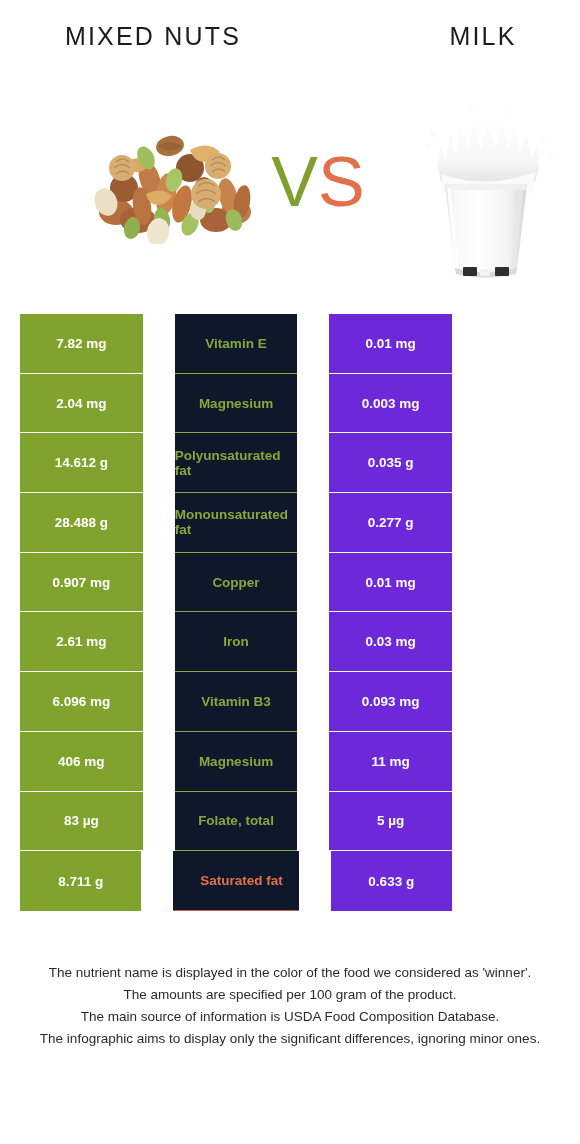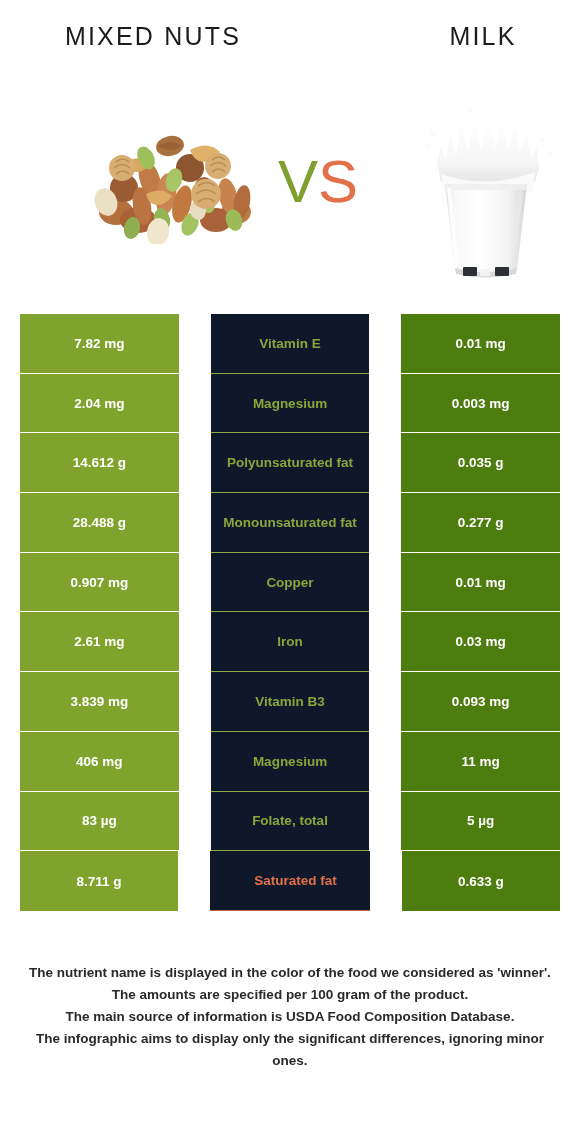--- a/index.html
+++ b/index.html
@@ -47,21 +47,21 @@
     text-align: center;
   }
 
   
   .vs-wrap {
     position: absolute;
     left: 232px;
     top: 142px;
     width: 116px;
     height: 80px;
-    font-size: 60px;
+    font-size: 70px;
     font-weight: 400;
     letter-spacing: 0px;
     line-height: 80px;
     text-align: center;
     white-space: nowrap;
   }
   .vs-v { color: #7fa02e; }
   .vs-s { color: #e2704a; }
 
   
@@ -89,21 +89,21 @@
     position: absolute;
     left: 20px;
     top: 314px;
     width: 540px;
     height: 597px;
   }
   .row {
     position: relative;
     display: flex;
     height: 59.7px;
-    width: 540px;
+    width: 432px;
     gap: 32px;
   }
   .cell {
     display: flex;
     align-items: center;
     justify-content: center;
     box-sizing: border-box;
     height: 100%;
   }
   .cell-left {
@@ -122,39 +122,39 @@
     font-size: 13.5px;
     font-weight: bold;
     border-bottom: 1px solid #8aa93f;
   }
   .cell-mid.winner-green { color: #85a83a; }
   .cell-mid.winner-red   { color: #e2704a; padding-left: 11px; }
   .row:last-child .cell-mid { border-bottom: 1.5px solid #c8603f; }
 
   .cell-right {
     width: 180px;
-    background: #4d7c0f;
+    background: #6d28d9;
     color: #ffffff;
     font-size: 13.5px;
     font-weight: bold;
     border-bottom: 1.5px solid #ffffff;
   }
   .row:last-child .cell-right { border-bottom: none; }
 
   
   .footer {
     position: absolute;
     left: 20px;
     top: 962px;
     width: 540px;
     text-align: center;
     font-size: 13.5px;
     line-height: 22px;
     color: #2a2a2a;
-    font-weight: 700;
+    font-weight: 400;
   }
   .footer p { margin: 0; }
 </style>
 </head>
 <body>
 
 <div class="header">
 
   <div class="food-title title-left">MIXED NUTS</div>
 
@@ -303,21 +303,21 @@
     <div class="cell cell-right">0.01 mg</div>
   </div>
 
   <div class="row">
     <div class="cell cell-left">2.61 mg</div>
     <div class="cell cell-mid winner-green">Iron</div>
     <div class="cell cell-right">0.03 mg</div>
   </div>
 
   <div class="row">
-    <div class="cell cell-left">3.839 mg</div>
+    <div class="cell cell-left">6.096 mg</div>
     <div class="cell cell-mid winner-green">Vitamin B3</div>
     <div class="cell cell-right">0.093 mg</div>
   </div>
 
   <div class="row">
     <div class="cell cell-left">406 mg</div>
     <div class="cell cell-mid winner-green">Magnesium</div>
     <div class="cell cell-right">11 mg</div>
   </div>
 

